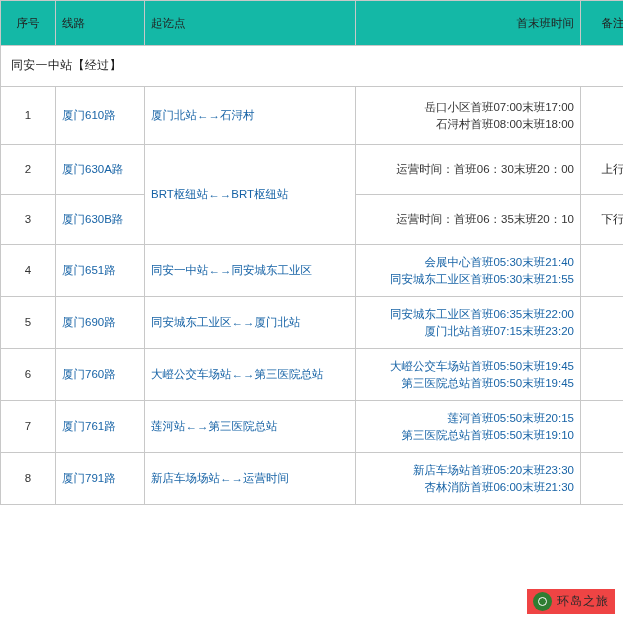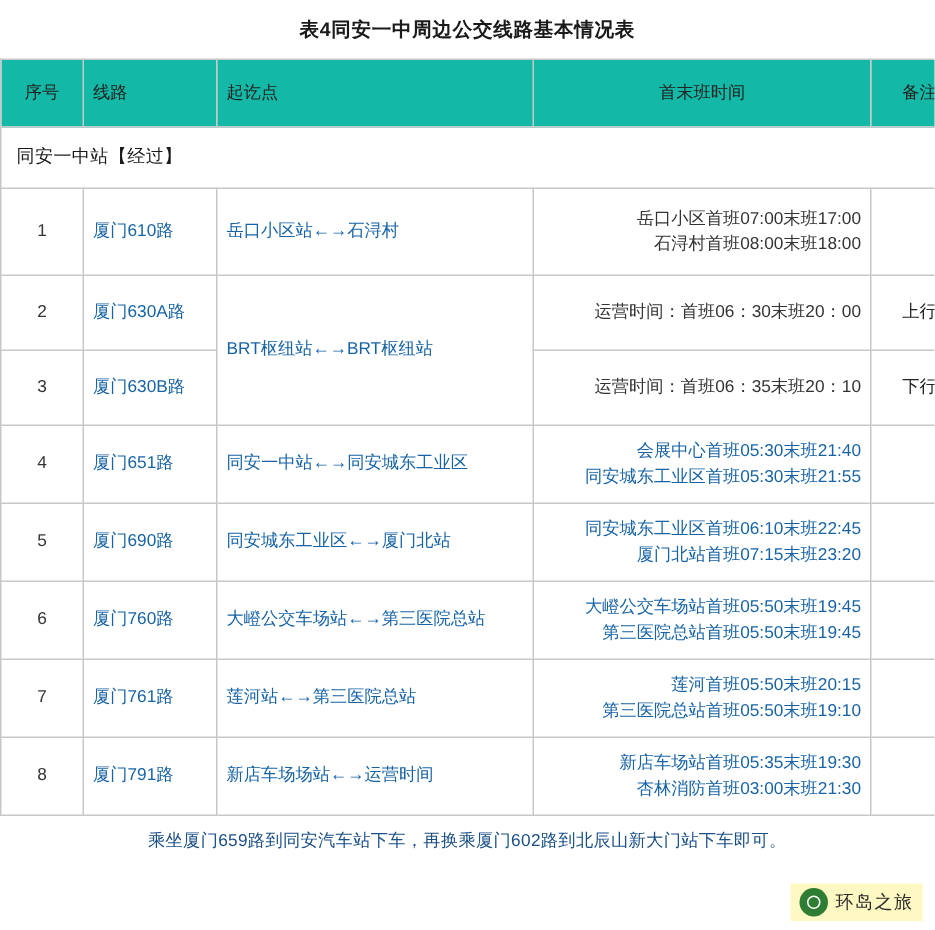--- a/index.html
+++ b/index.html
@@ -46,21 +46,21 @@
   thead th {
     height: 34px;
     font-weight: normal;
     color: #222222;
     font-size: 12px;
     background: #14b8a6;
   }
   th.col-no { width: 42px; text-align: center; }
   th.col-line { width: 76px; text-align: left; }
   th.col-ends { width: 198px; text-align: left; padding-left: 10px;}
-  th.col-time { width: 212px; text-align: center; padding-left: 10px;}
+  th.col-time { width: 212px; text-align: right; padding-left: 10px;}
   th.col-note { width: 52px; text-align: center; }
 
   tr.section-row td {
     height: 30px;
     font-size: 12px;
     font-weight: normal;
     color: #1a1a1a;
     padding-left: 10px;
     letter-spacing: 0.3px;
   }
@@ -112,21 +112,21 @@
     color: #1a1a1a;
     padding-top: 18px;
   }
   .badge {
     position: absolute;
     right: 8px;
     bottom: 6px;
     display: flex;
     align-items: center;
     gap: 5px;
-    background: #fef9c3;
+    background: #ef4444;
     padding: 3px 6px;
   }
   .badge-logo {
     width: 19px;
     height: 19px;
     border-radius: 50%;
     background: #2f7d32;
     position: relative;
     flex: 0 0 auto;
   }
@@ -145,41 +145,40 @@
     font-size: 12px;
     color: #2a2a2a;
     letter-spacing: 1px;
   }
 </style>
 </head>
 <body>
 
 <div class="page">
 
-  <div class="doc-title">表4同安一中周边公交线路基本情况表</div>
 
   <table class="bus-table">
     <thead>
       <tr>
         <th class="col-no">序号</th>
         <th class="col-line">线路</th>
         <th class="col-ends">起讫点</th>
         <th class="col-time">首末班时间</th>
         <th class="col-note">备注</th>
       </tr>
     </thead>
     <tbody>
       <tr class="section-row">
         <td colspan="5" class="section-em">同安一中站【经过】</td>
       </tr>
 
       <tr style="height:58px;">
         <td class="no-cell">1</td>
         <td class="line-cell">厦门610路</td>
-        <td class="ends-cell">岳口小区站←→石浔村</td>
+        <td class="ends-cell">厦门北站←→石浔村</td>
         <td class="time-cell dark">
           <span class="line2">岳口小区首班07:00末班17:00</span>
           <span class="line2">石浔村首班08:00末班18:00</span>
         </td>
         <td class="note-cell"></td>
       </tr>
 
       <tr style="height:50px;">
         <td class="no-cell">2</td>
         <td class="line-cell">厦门630A路</td>
@@ -208,21 +207,21 @@
           <span class="line2">同安城东工业区首班05:30末班21:55</span>
         </td>
         <td class="note-cell"></td>
       </tr>
 
       <tr style="height:52px;">
         <td class="no-cell">5</td>
         <td class="line-cell">厦门690路</td>
         <td class="ends-cell">同安城东工业区←→厦门北站</td>
         <td class="time-cell">
-          <span class="line2">同安城东工业区首班06:10末班22:45</span>
+          <span class="line2">同安城东工业区首班06:35末班22:00</span>
           <span class="line2">厦门北站首班07:15末班23:20</span>
         </td>
         <td class="note-cell"></td>
       </tr>
 
       <tr style="height:52px;">
         <td class="no-cell">6</td>
         <td class="line-cell">厦门760路</td>
         <td class="ends-cell">大嶝公交车场站←→第三医院总站</td>
         <td class="time-cell">
@@ -241,29 +240,28 @@
           <span class="line2">第三医院总站首班05:50末班19:10</span>
         </td>
         <td class="note-cell"></td>
       </tr>
 
       <tr style="height:52px;">
         <td class="no-cell">8</td>
         <td class="line-cell">厦门791路</td>
         <td class="ends-cell">新店车场场站←→运营时间</td>
         <td class="time-cell">
-          <span class="line2">新店车场站首班05:35末班19:30</span>
-          <span class="line2">杏林消防首班03:00末班21:30</span>
+          <span class="line2">新店车场站首班05:20末班23:30</span>
+          <span class="line2">杏林消防首班06:00末班21:30</span>
         </td>
         <td class="note-cell"></td>
       </tr>
     </tbody>
   </table>
 
-  <div class="footer-note">乘坐厦门659路到同安汽车站下车，再换乘厦门602路到北辰山新大门站下车即可。</div>
 
   <div class="bottom-title"></div>
 
   <div class="badge">
     <span class="badge-logo"></span>
     <span class="badge-text">环岛之旅</span>
   </div>
 
 </div>
 

